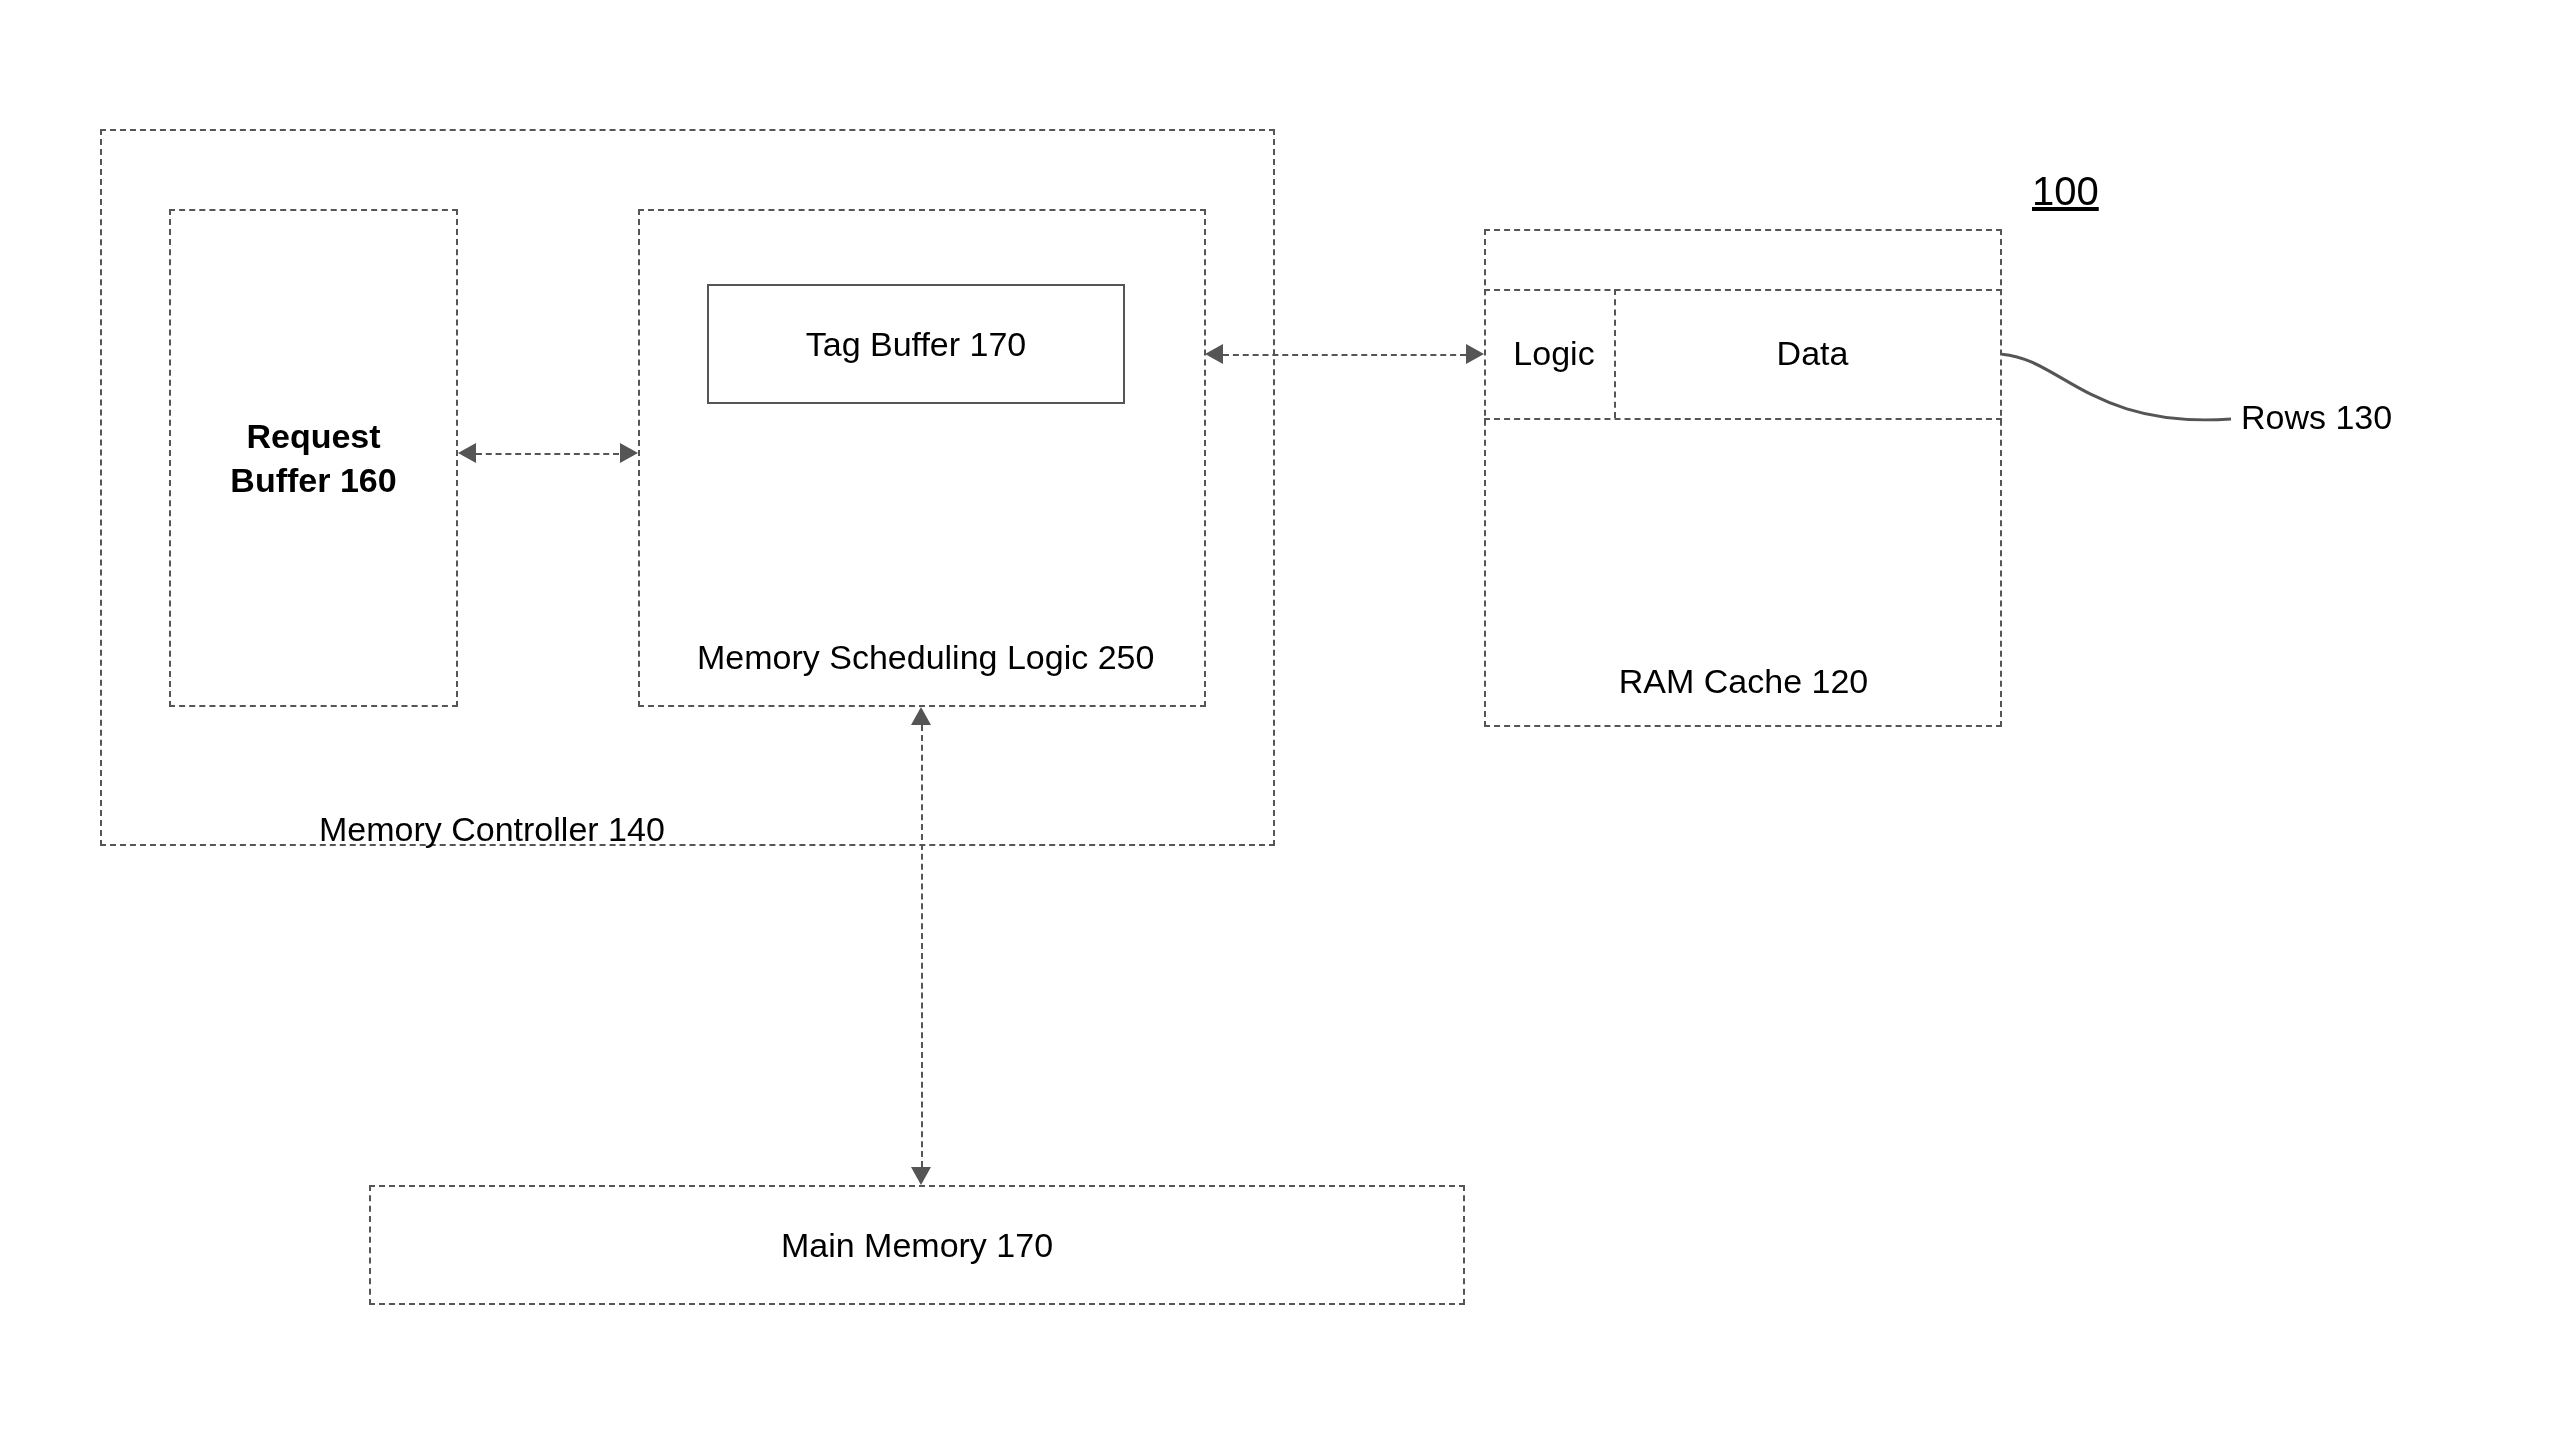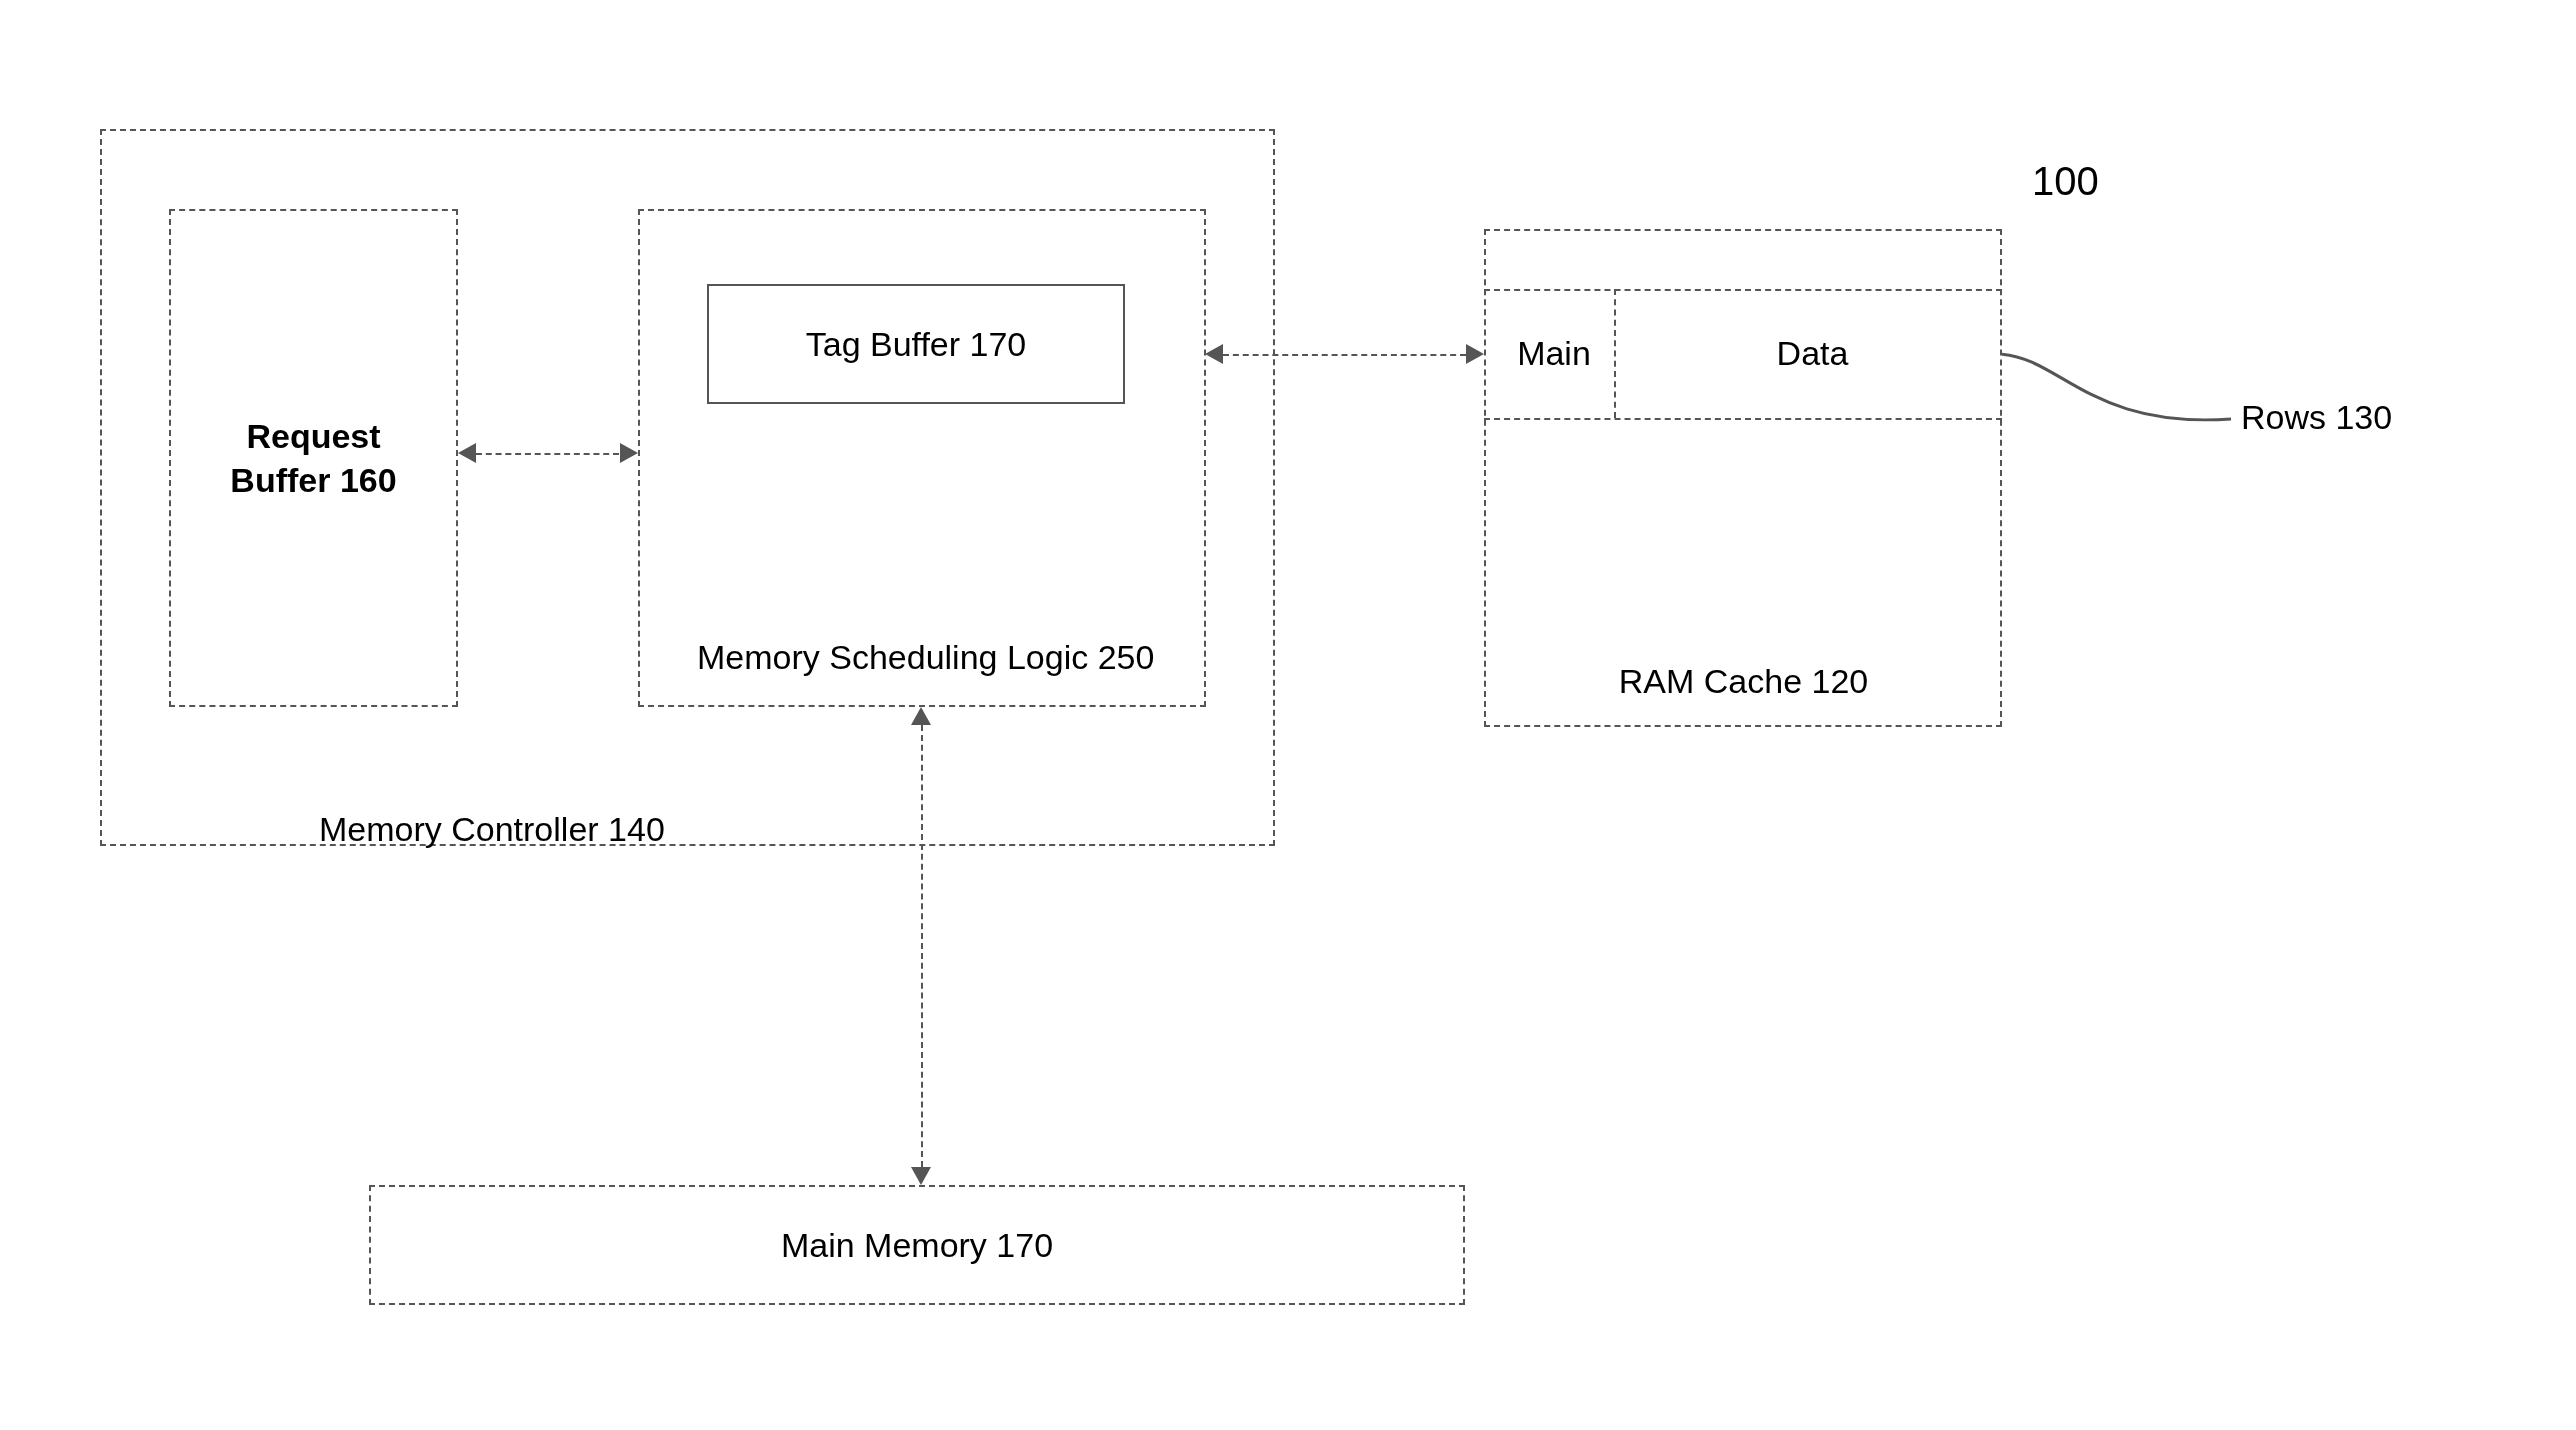--- a/index.html
+++ b/index.html
@@ -32,20 +32,22 @@
     text-align: center;
     font-size: 34px;
   }
   .multiline {
     line-height: 1.3;
     font-weight: bold;
   }
   .figure-num {
     position: absolute;
     font-size: 40px;
+    text-decoration: underline;
+    margin-top: 10px;
   }
   .arrow-line-h {
     position: absolute;
     height: 0;
     border-top: 2px dashed #555;
   }
   .arrow-line-v {
     position: absolute;
     width: 0;
     border-left: 2px dashed #555;
@@ -101,21 +103,21 @@
     <span>Tag Buffer 170</span>
   </div>
 
   <div class="box" style="left:1484px; top:229px; width:518px; height:498px;"></div>
   <div class="label" style="left:1614px; top:662px; width:259px;">RAM Cache 120</div>
 
   <div style="position:absolute; left:1484px; top:289px; width:518px; height:0; border-top:2px dashed #555;"></div>
   <div style="position:absolute; left:1484px; top:418px; width:518px; height:0; border-top:2px dashed #555;"></div>
   <div style="position:absolute; left:1614px; top:289px; width:0; height:129px; border-left:2px dashed #555;"></div>
 
-  <div class="label" style="left:1504px; top:334px; width:100px;">Main</div>
+  <div class="label" style="left:1504px; top:334px; width:100px;">Logic</div>
   <div class="label" style="left:1733px; top:334px; width:159px;">Data</div>
 
   <svg class="curve" style="left:2002px; top:339px; width:239px; height:120px;" viewBox="0 0 240 120" width="239" height="120">
     <path d="M 0 15 C 60 20, 90 90, 230 80" stroke="#555" stroke-width="3" fill="none"></path>
   </svg>
   <div class="label" style="left:2241px; top:398px;">Rows 130</div>
 
   <div class="box center-text" style="left:369px; top:1185px; width:1096px; height:120px;">
     <span>Main Memory 170</span>
   </div>

